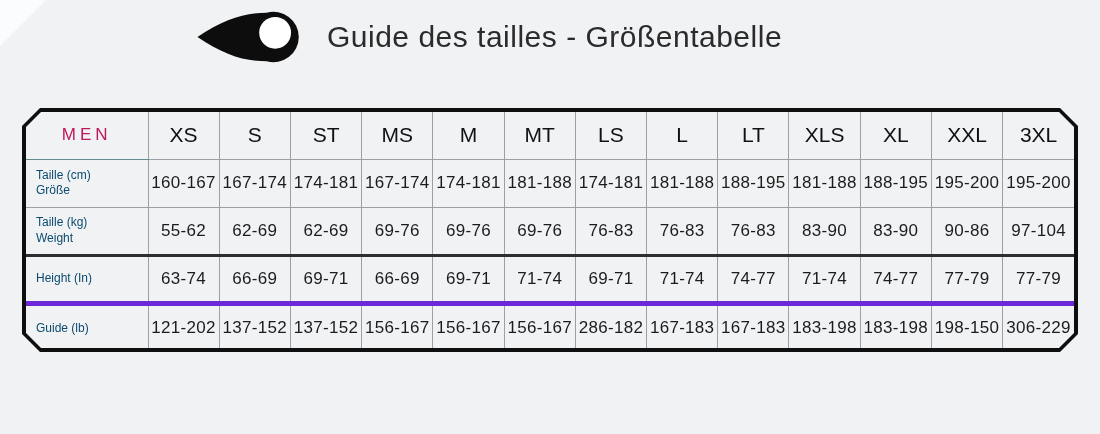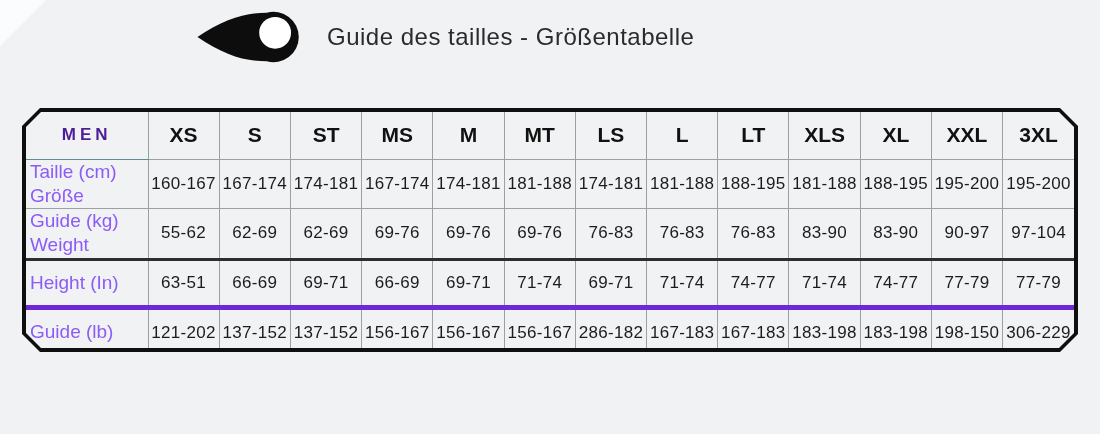--- a/index.html
+++ b/index.html
@@ -16,21 +16,21 @@
     border-top:46px solid #fbfcfd;
     border-right:46px solid transparent;
   }
   
   .page-header{
     position:absolute;top:8px;left:193px;
     display:flex;align-items:center;gap:24px;
   }
   .logo{width:110px;height:58px;display:block;}
   .page-title{
-    font-size:24px;font-weight:400;color:#2b2b2b;
+    font-size:30px;font-weight:400;color:#2b2b2b;
     letter-spacing:0.5px;white-space:nowrap;
   }
   
   .table-frame{
     position:absolute;left:22px;top:108px;width:1056px;height:244px;
     background:#0f0f0f;
     clip-path:polygon(18px 0,calc(100% - 18px) 0,100% 18px,100% calc(100% - 18px),calc(100% - 18px) 100%,18px 100%,0 calc(100% - 18px),0 18px);
   }
   .table-inner{
     position:absolute;left:4px;top:4px;right:4px;bottom:4px;
@@ -43,30 +43,30 @@
   }
   col.label-col{width:122px;}
   th,td{
     padding:0;text-align:center;vertical-align:middle;
     border-left:1px solid #9aa0a3;
   }
   th:first-child,td:first-child{border-left:none;}
   thead tr{height:47px;}
   tbody tr{height:48px;}
   .men-th{
-    color:#4c1d95;font-weight:bold;font-size:17px;letter-spacing:4px;
+    color:#be185d;font-weight:normal;font-size:17px;letter-spacing:4px;
     border-bottom:1px solid #5f8d92;
     margin-left:16px;
   }
   .size-th{
-    font-weight:bold;font-size:21px;color:#111;
+    font-weight:normal;font-size:21px;color:#111;
     border-bottom:1px solid #9aa0a3;
   }
   .label-cell{
-    text-align:left;padding-left:4px;font-size:19px;line-height:1.28;color:#8b5cf6;
+    text-align:left;padding-left:10px;font-size:12px;line-height:1.28;color:#0c4a6e;
   }
   .value-cell{font-size:17px;color:#1c1c1c;letter-spacing:0.3px;}
   tr.row-0 td{border-bottom:1px solid #9aa0a3;}
   tr.row-1 td{border-bottom:3px solid #2e2e2e;}
   tr.row-2 td{border-bottom:5px solid #6d28d9;}
   tr.row-3 td{border-bottom:none;}
 </style>
 </head>
 <body>
 
@@ -119,42 +119,42 @@
             <td class="value-cell">174-181</td>
             <td class="value-cell">181-188</td>
             <td class="value-cell">188-195</td>
             <td class="value-cell">181-188</td>
             <td class="value-cell">188-195</td>
             <td class="value-cell">195-200</td>
             <td class="value-cell">195-200</td>
           </tr>
           <tr class="row-1">
             <td class="label-cell">
-              <div>Guide (kg)</div>
+              <div>Taille (kg)</div>
               <div>Weight</div>
             </td>
             <td class="value-cell">55-62</td>
             <td class="value-cell">62-69</td>
             <td class="value-cell">62-69</td>
             <td class="value-cell">69-76</td>
             <td class="value-cell">69-76</td>
             <td class="value-cell">69-76</td>
             <td class="value-cell">76-83</td>
             <td class="value-cell">76-83</td>
             <td class="value-cell">76-83</td>
             <td class="value-cell">83-90</td>
             <td class="value-cell">83-90</td>
-            <td class="value-cell">90-97</td>
+            <td class="value-cell">90-86</td>
             <td class="value-cell">97-104</td>
           </tr>
           <tr class="row-2">
             <td class="label-cell">
               <div>Height (In)</div>
             </td>
-            <td class="value-cell">63-51</td>
+            <td class="value-cell">63-74</td>
             <td class="value-cell">66-69</td>
             <td class="value-cell">69-71</td>
             <td class="value-cell">66-69</td>
             <td class="value-cell">69-71</td>
             <td class="value-cell">71-74</td>
             <td class="value-cell">69-71</td>
             <td class="value-cell">71-74</td>
             <td class="value-cell">74-77</td>
             <td class="value-cell">71-74</td>
             <td class="value-cell">74-77</td>

